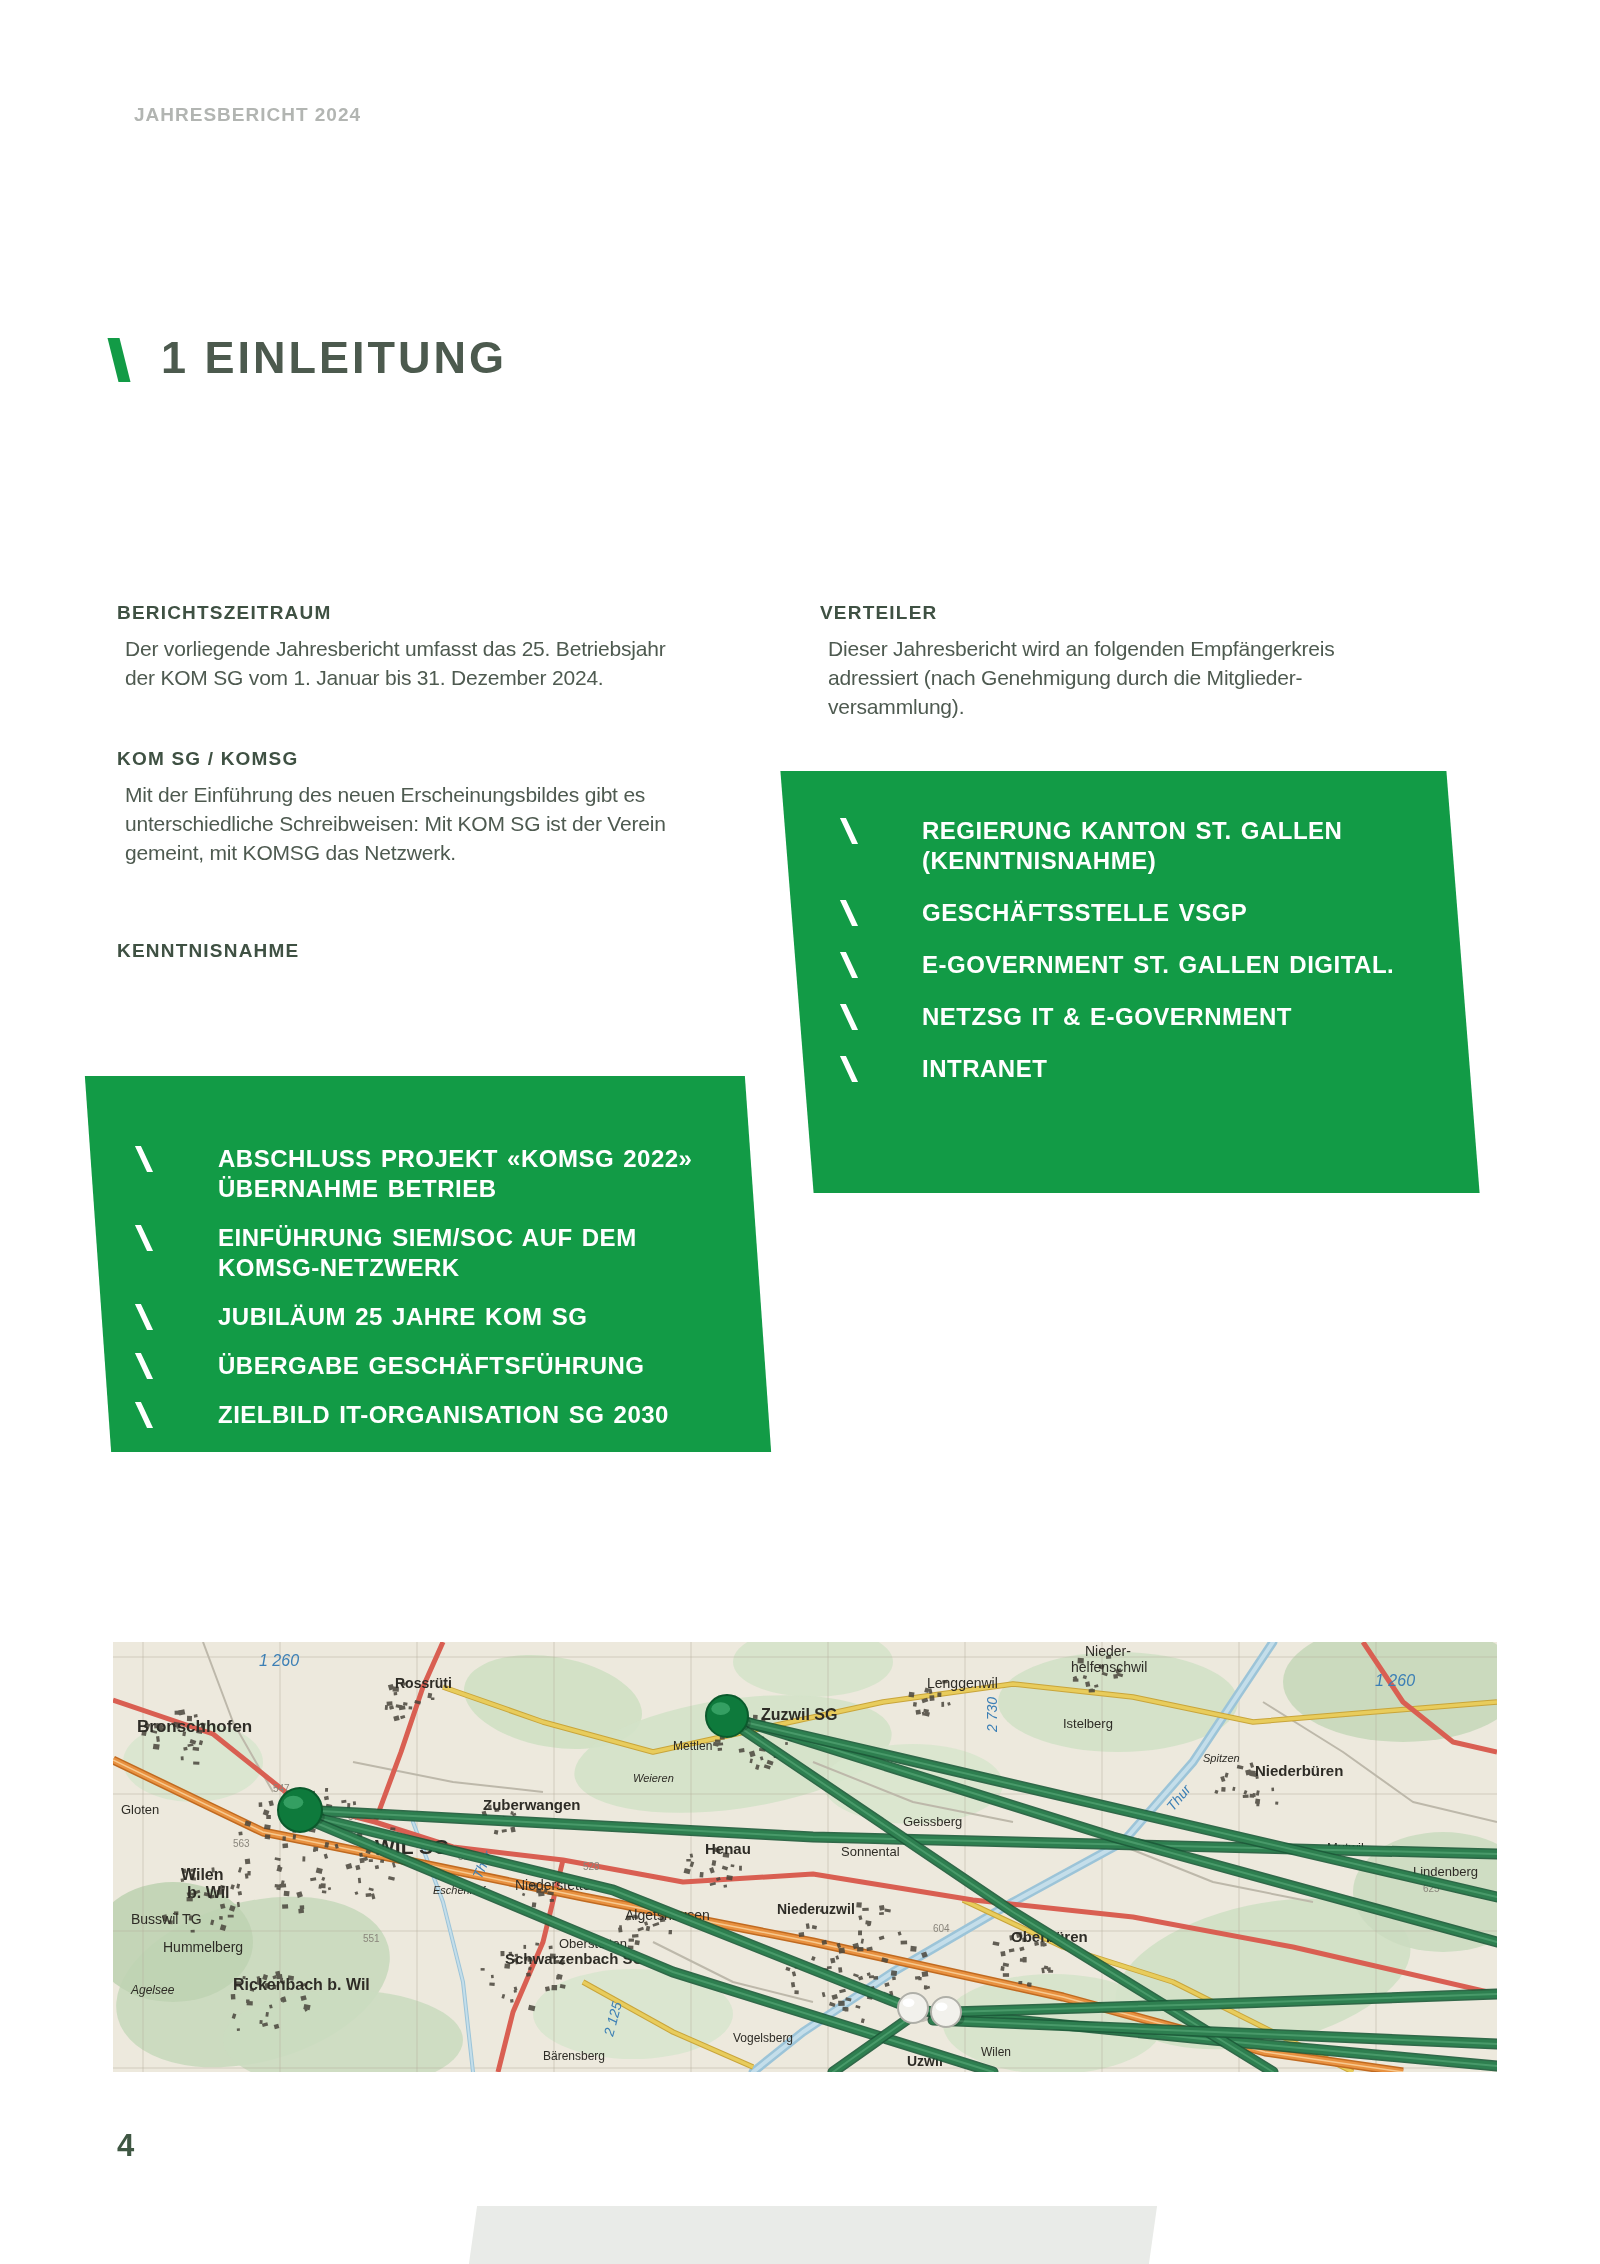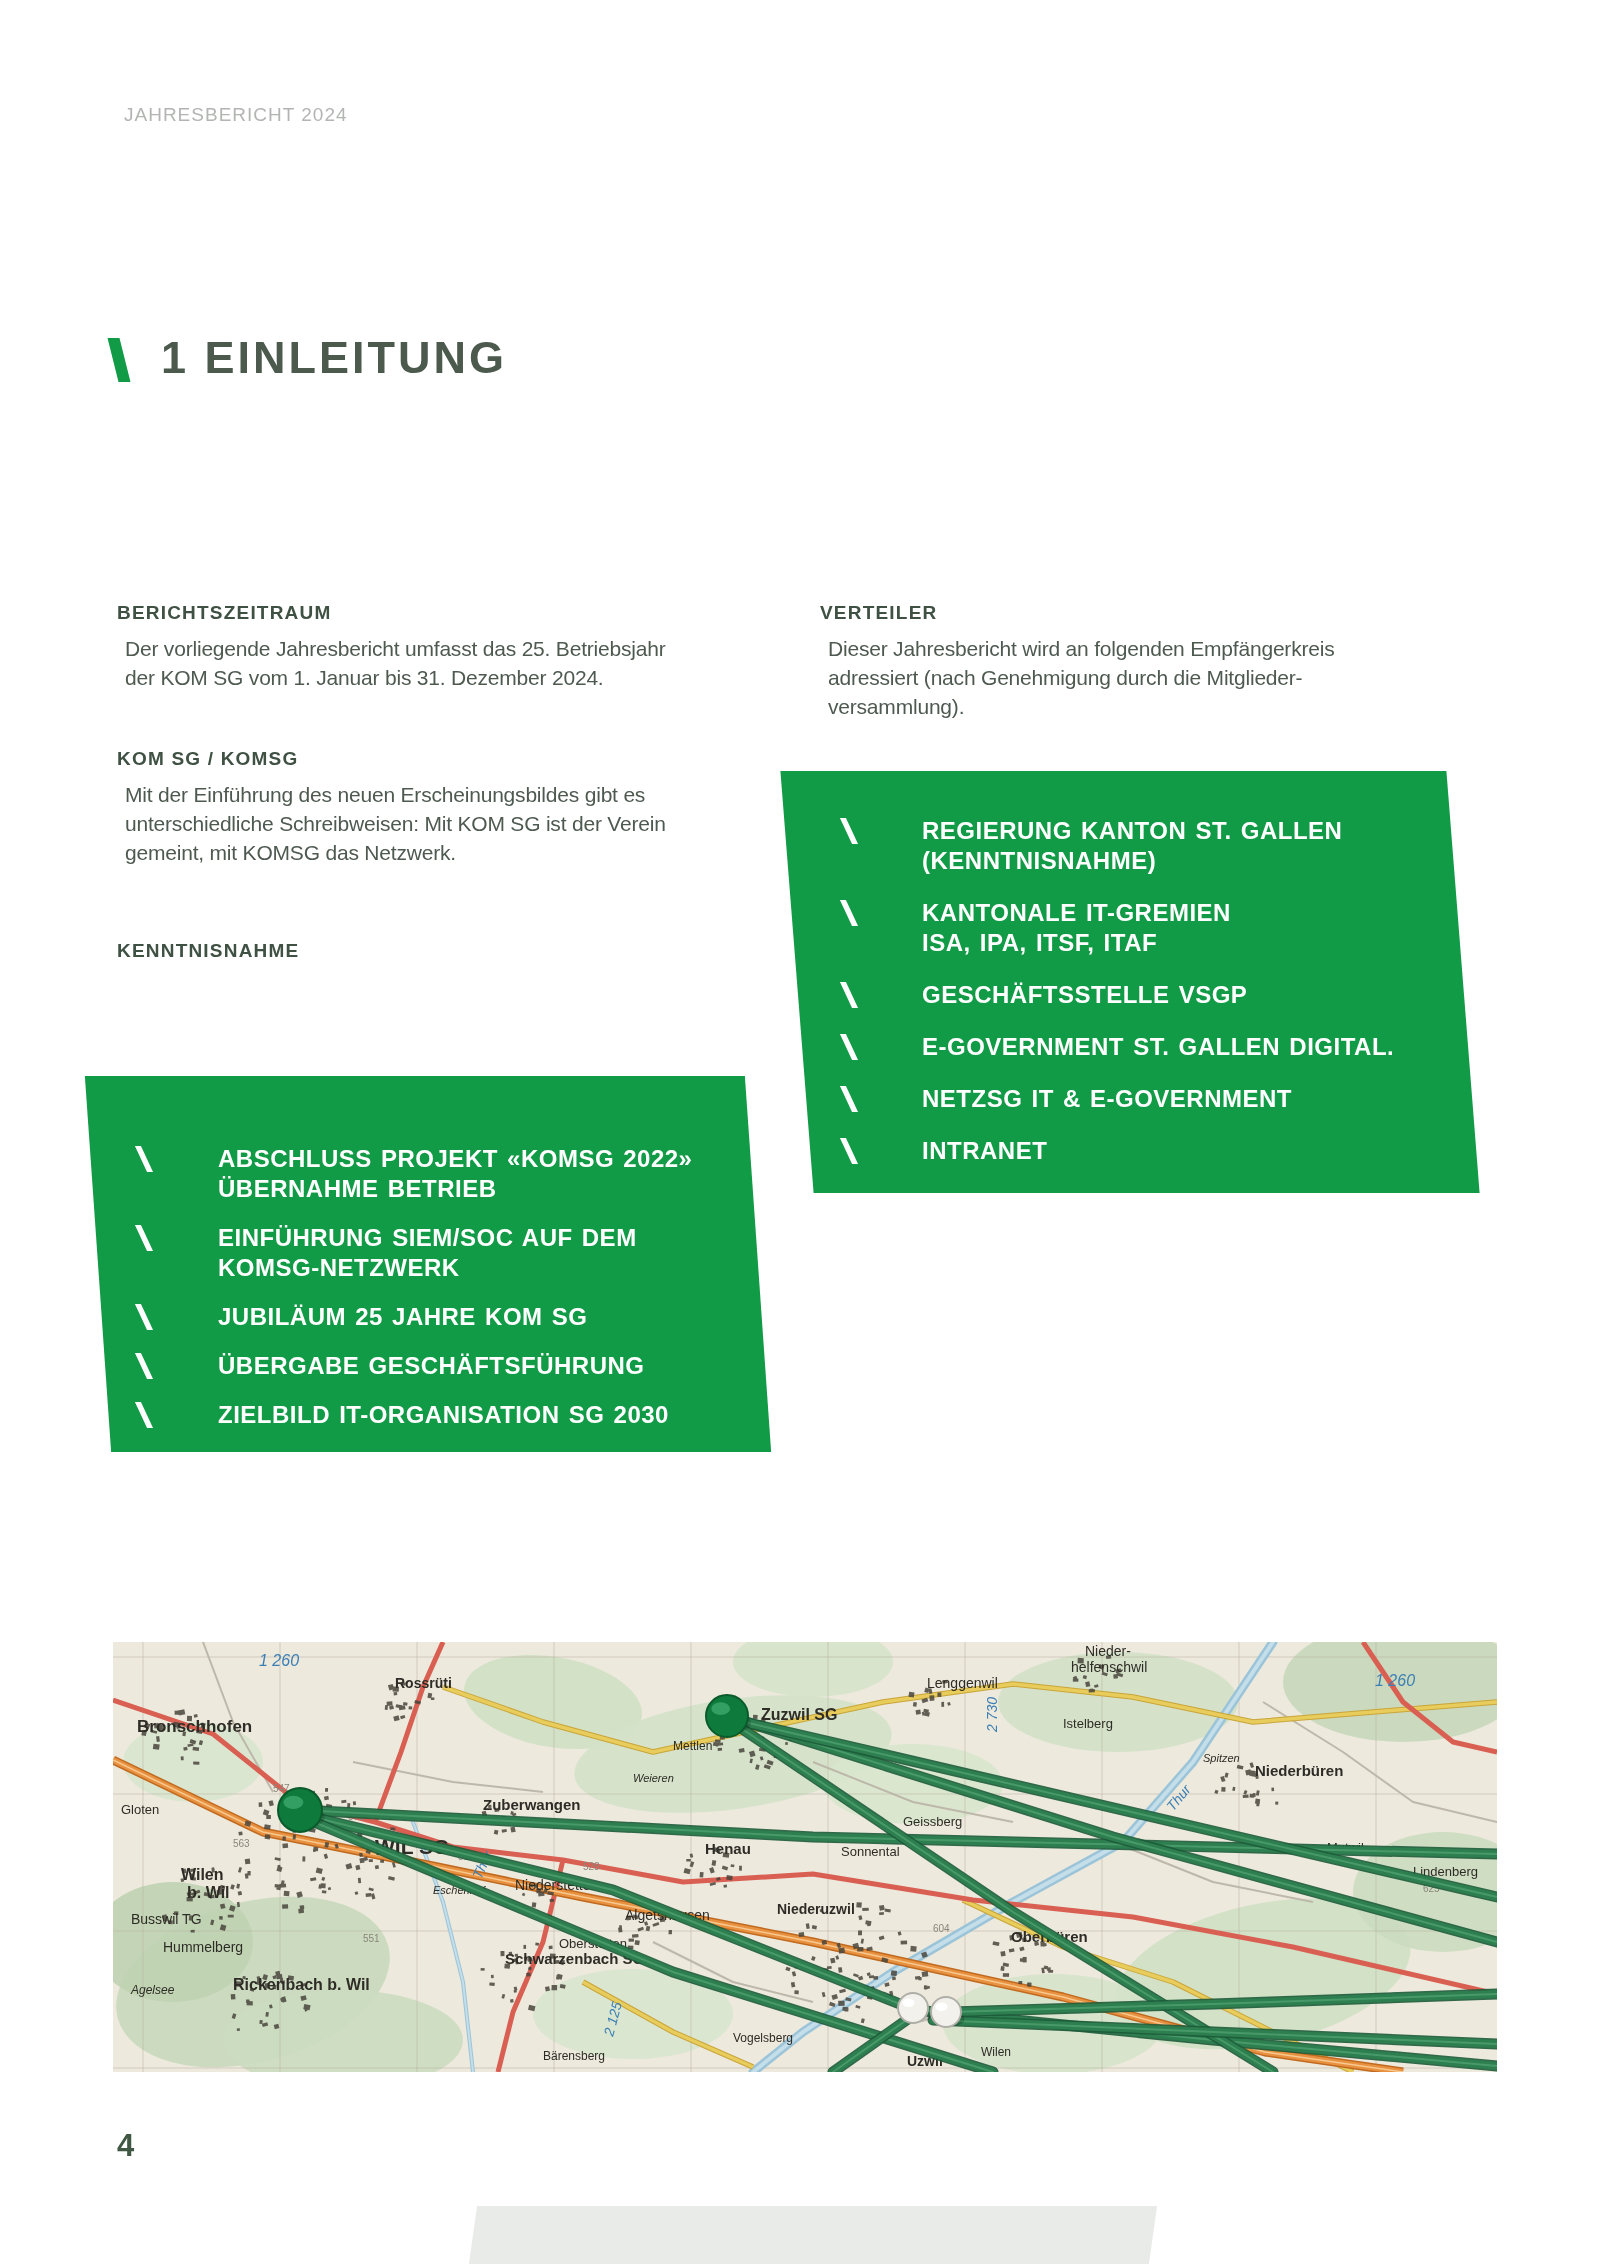--- a/index.html
+++ b/index.html
@@ -1,19 +1,19 @@
 <!DOCTYPE html>
 <html><head>
 <meta charset="utf-8">
 <style>
   html,body{margin:0;padding:0;background:#ffffff;}
   .page{position:relative;width:1600px;height:2264px;background:#ffffff;overflow:hidden;
         font-family:"Liberation Sans",sans-serif;}
 
-  .doc-header{position:absolute;left:124px;top:104px;font-size:19px;font-weight:normal;
+  .doc-header{position:absolute;left:134px;top:104px;font-size:19px;font-weight:bold;
               letter-spacing:1px;color:#B2B5B2;}
 
   .heading{position:absolute;left:113px;top:334px;display:flex;align-items:flex-end;}
   .heading-mark{width:12px;height:44px;background:#129B46;transform:skewX(14deg);
                 margin-top:3px;margin-right:36px;flex:none;}
   .heading h1{margin:0;font-size:45px;line-height:48px;font-weight:bold;color:#4C5A4E;letter-spacing:3px;}
 
   .section{position:absolute;width:600px;}
   .section h3{margin:0 0 8px 0;font-size:19px;line-height:26px;color:#3F5143;letter-spacing:1.2px;}
   .section p{margin:8px;font-size:21px;line-height:29px;color:#4E5A50;white-space:pre-line;letter-spacing:-0.2px;}
@@ -92,22 +92,20 @@
         <li><span class="bullet"></span><span>ÜBERGABE GESCHÄFTSFÜHRUNG</span></li>
         <li><span class="bullet"></span><span>ZIELBILD IT-ORGANISATION SG 2030</span></li>
       </ul>
   </div>
 
   <div class="box-bg right"></div>
   <div class="box-content right">
     <ul>
         <li><span class="bullet"></span><span>REGIERUNG KANTON ST. GALLEN
 (KENNTNISNAHME)</span></li>
-        <li><span class="bullet"></span><span>KANTONALE IT-GREMIEN
-ISA, IPA, ITSF, ITAF</span></li>
         <li><span class="bullet"></span><span>GESCHÄFTSSTELLE VSGP</span></li>
         <li><span class="bullet"></span><span>E-GOVERNMENT ST. GALLEN DIGITAL.</span></li>
         <li><span class="bullet"></span><span>NETZSG IT &amp; E-GOVERNMENT</span></li>
         <li><span class="bullet"></span><span>INTRANET</span></li>
       </ul>
   </div>
 
   <div class="map-wrap">
       <svg width="1384" height="430" viewBox="0 0 1384 430">
         <rect x="0" y="0" width="1384" height="430" fill="#EDE9DD"></rect>

